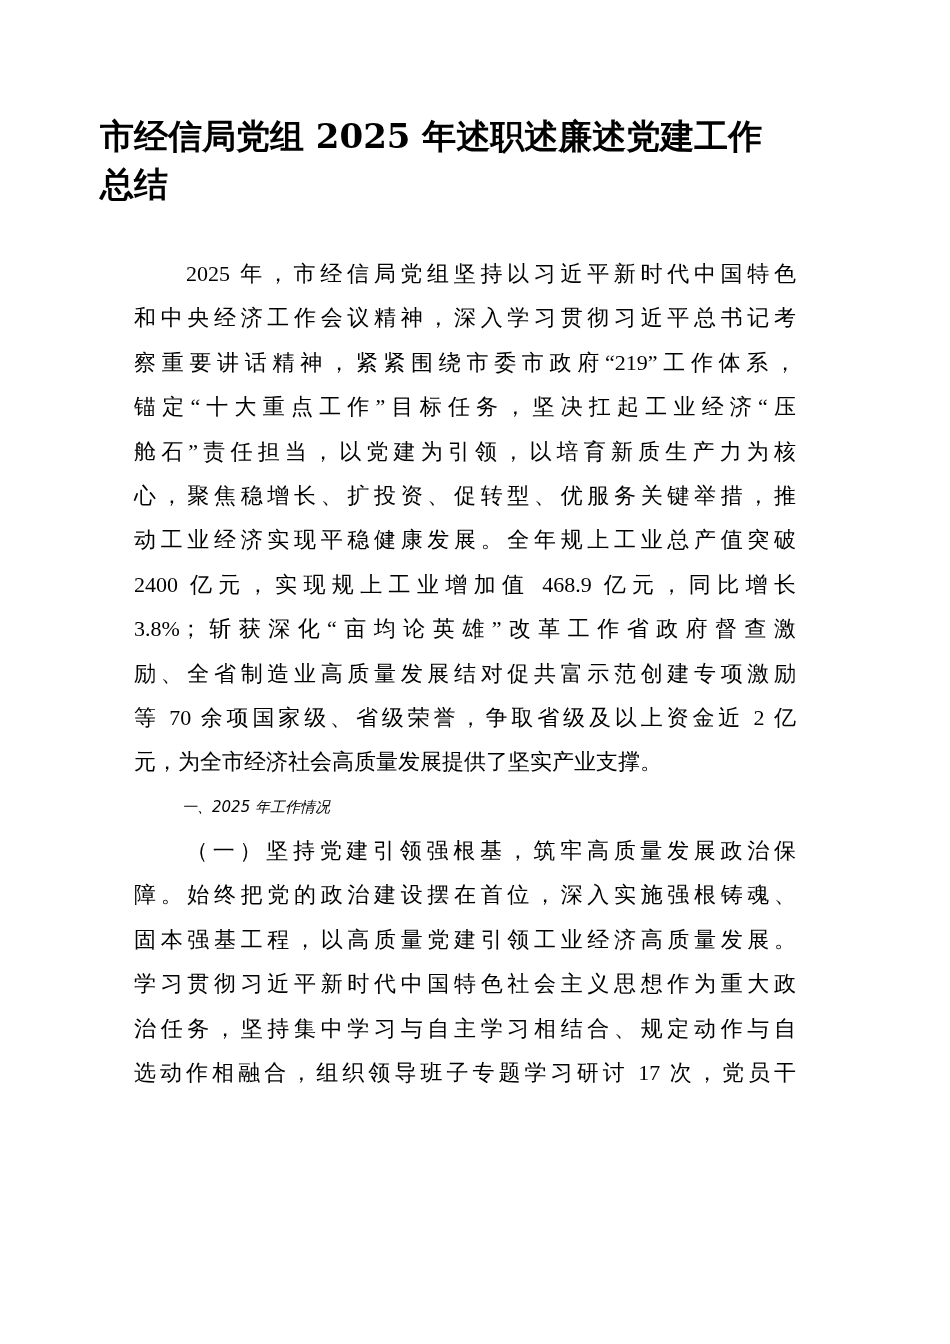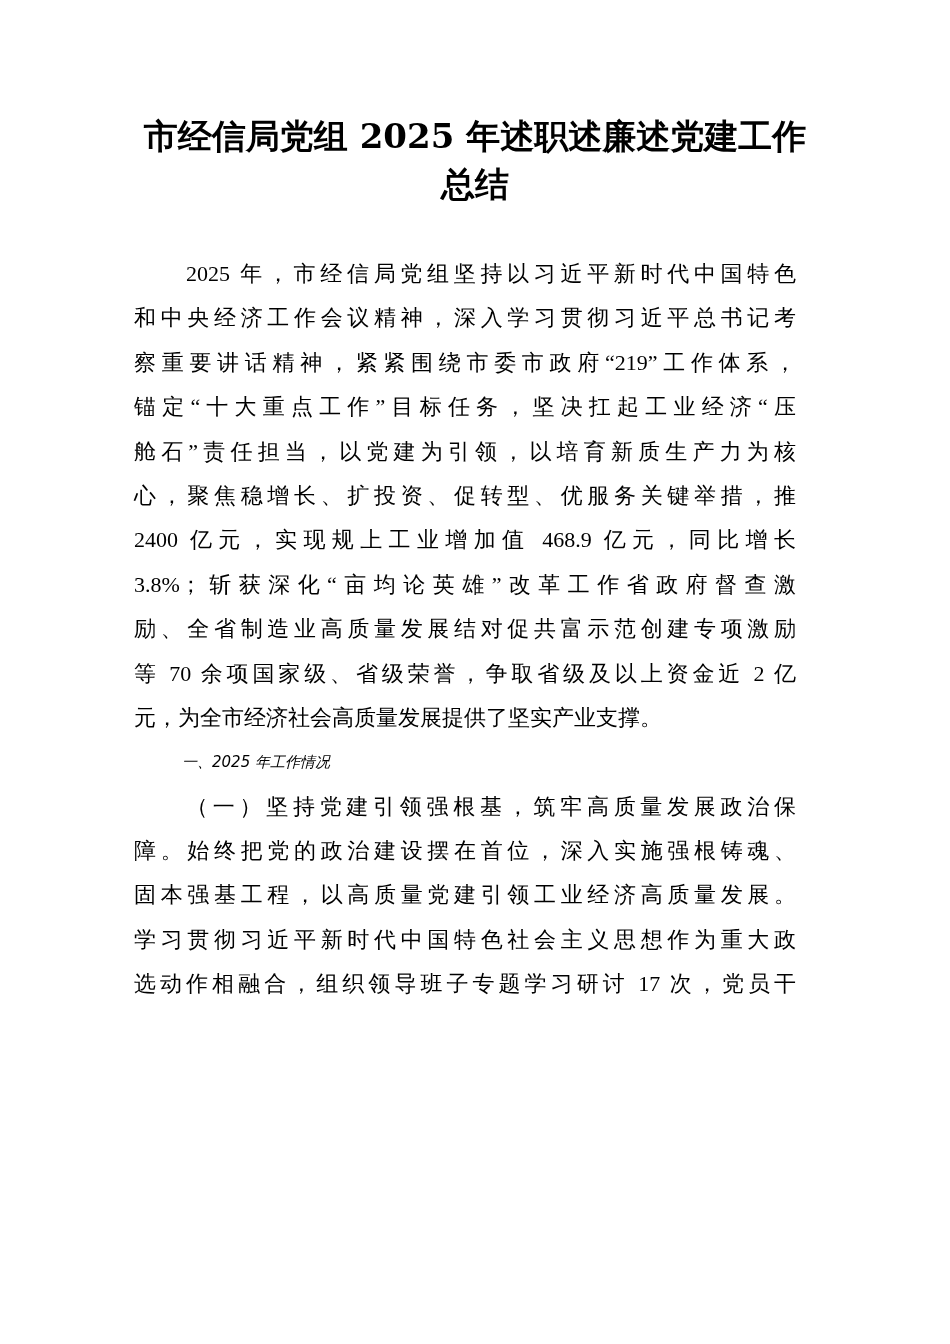--- a/index.html
+++ b/index.html
@@ -1,20 +1,20 @@
 <!DOCTYPE html>
 <html><head>
 <meta charset="utf-8">
 <style>
   html, body { margin: 0; padding: 0; background: #ffffff; }
   body { width: 950px; height: 1344px; position: relative; overflow: hidden; color: #000; }
   .page { position: absolute; left: 0; top: 0; width: 950px; height: 1344px; background: #fff; }
   .title {
     position: absolute; left: 100px; width: 750px; top: 112px;
-    text-align: center;
+    text-align: left;
     font-family: "DejaVu Serif", "Liberation Serif", serif;
     font-weight: bold; font-size: 34px; line-height: 48px;
     letter-spacing: 0px;
   }
   .body {
     position: absolute; left: 134px; width: 662px; top: 252px;
     font-family: "Liberation Serif", "DejaVu Serif", serif;
   }
   .line {
     height: 44.4px; line-height: 44.4px; font-size: 22px;
@@ -35,30 +35,32 @@
   </div>
 
   <div class="body">
     <div>
       <div class="line indent">2025 年，市经信局党组坚持以习近平新时代中国特色</div>
       <div class="line">和中央经济工作会议精神，深入学习贯彻习近平总书记考</div>
       <div class="line">察重要讲话精神，紧紧围绕市委市政府“219”工作体系，</div>
       <div class="line">锚定“十大重点工作”目标任务，坚决扛起工业经济“压</div>
       <div class="line">舱石”责任担当，以党建为引领，以培育新质生产力为核</div>
       <div class="line">心，聚焦稳增长、扩投资、促转型、优服务关键举措，推</div>
+      <div class="line">动工业经济实现平稳健康发展。全年规上工业总产值突破</div>
       <div class="line">2400 亿元，实现规上工业增加值 468.9 亿元，同比增长</div>
       <div class="line">3.8%；斩获深化“亩均论英雄”改革工作省政府督查激</div>
       <div class="line">励、全省制造业高质量发展结对促共富示范创建专项激励</div>
       <div class="line">等 70 余项国家级、省级荣誉，争取省级及以上资金近 2 亿</div>
       <div class="line last">元，为全市经济社会高质量发展提供了坚实产业支撑。</div>
     </div>
 
     <div class="line heading">一、2025 年工作情况</div>
 
     <div>
       <div class="line indent">（一）坚持党建引领强根基，筑牢高质量发展政治保</div>
       <div class="line">障。始终把党的政治建设摆在首位，深入实施强根铸魂、</div>
       <div class="line">固本强基工程，以高质量党建引领工业经济高质量发展。</div>
       <div class="line">学习贯彻习近平新时代中国特色社会主义思想作为重大政</div>
+      <div class="line">治任务，坚持集中学习与自主学习相结合、规定动作与自</div>
       <div class="line">选动作相融合，组织领导班子专题学习研讨 17 次，党员干</div>
     </div>
   </div>
 </div>
 
 </body></html>

